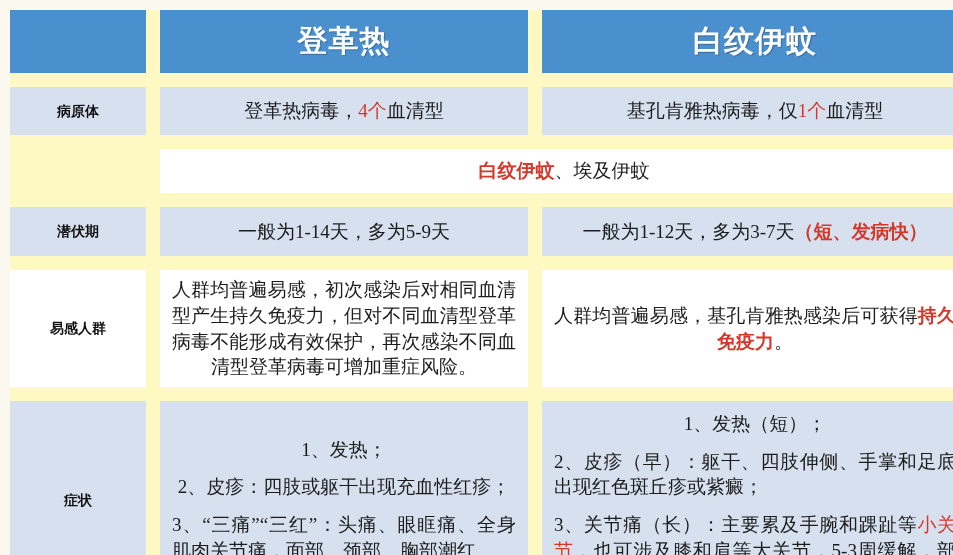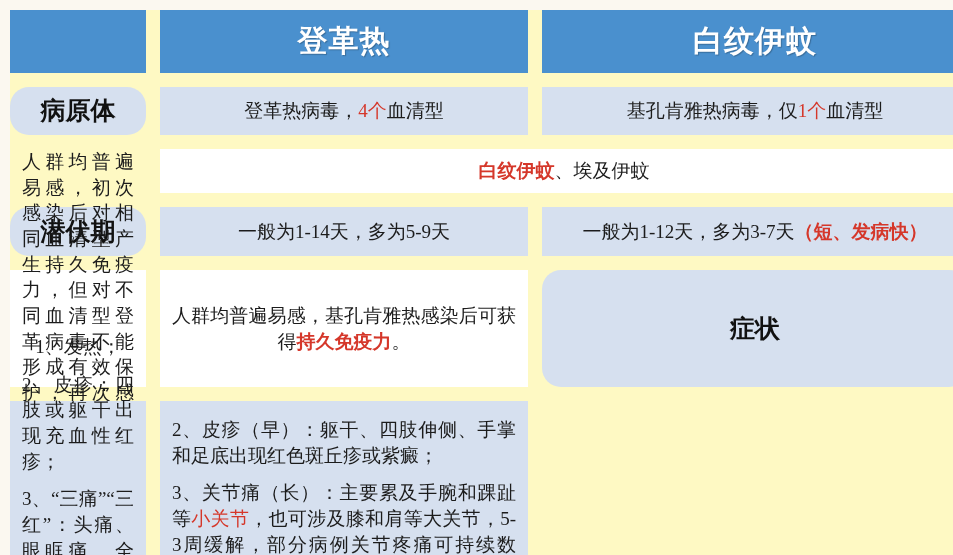--- a/index.html
+++ b/index.html
@@ -37,23 +37,22 @@
     font-weight: bold;
     font-size: 30px;
     letter-spacing: 1px;
     text-shadow: 1px 1px 1px rgba(0,0,0,0.25);
   }
   .light { background: #d6e0ef; }
   .white { background: #ffffff; }
   .lbl {
     font-family: "Liberation Sans", "DejaVu Sans", sans-serif;
     font-weight: bold;
-    font-size: 25px;
+    font-size: 14px;
     color: #111111;
-    border-radius: 19px;
   }
   .center { text-align: right; padding: 4px 10px; }
   .block {
     display: block;
     padding: 6px 12px;
     text-align: justify;
   }
   .last-center { text-align-last: center; }
   .vcenter {
     display: flex;
@@ -86,31 +85,33 @@
   </div>
 
   <div class="cell light lbl">潜伏期</div>
   <div class="cell light center">
     <p>一般为1-14天，多为5-9天</p>
   </div>
   <div class="cell light center">
     <p><span>一般为1-12天，多为3-7天</span><span class="red-b">（短、发病快）</span></p>
   </div>
 
+  <div class="cell white lbl">易感人群</div>
   <div class="cell white vcenter">
     <p class="block last-center">人群均普遍易感，初次感染后对相同血清型产生持久免疫力，但对不同血清型登革病毒不能形成有效保护，再次感染不同血清型登革病毒可增加重症风险。</p>
   </div>
   <div class="cell white vcenter">
     <p class="block last-center"><span>人群均普遍易感，基孔肯雅热感染后可获得</span><span class="red-b">持久免疫力</span><span>。</span></p>
   </div>
 
   <div class="cell light lbl">症状</div>
   <div class="cell light vcenter">
     <p class="block">1、发热；</p>
     <p class="block">2、皮疹：四肢或躯干出现充血性红疹；</p>
     <p class="block">3、“三痛”“三红”：头痛、眼眶痛、全身肌肉关节痛，面部、颈部、胸部潮红。</p>
   </div>
   <div class="cell light vcenter">
+    <p class="block">1、发热（短）；</p>
     <p class="block">2、皮疹（早）：躯干、四肢伸侧、手掌和足底出现红色斑丘疹或紫癜；</p>
     <p class="block"><span>3、关节痛（长）：主要累及手腕和踝趾等</span><span class="red">小关节</span><span>，也可涉及膝和肩等大关节，5-3周缓解，部分病例关节疼痛可持续数月。</span></p>
   </div>
 
 </div>
 
 </body></html>

